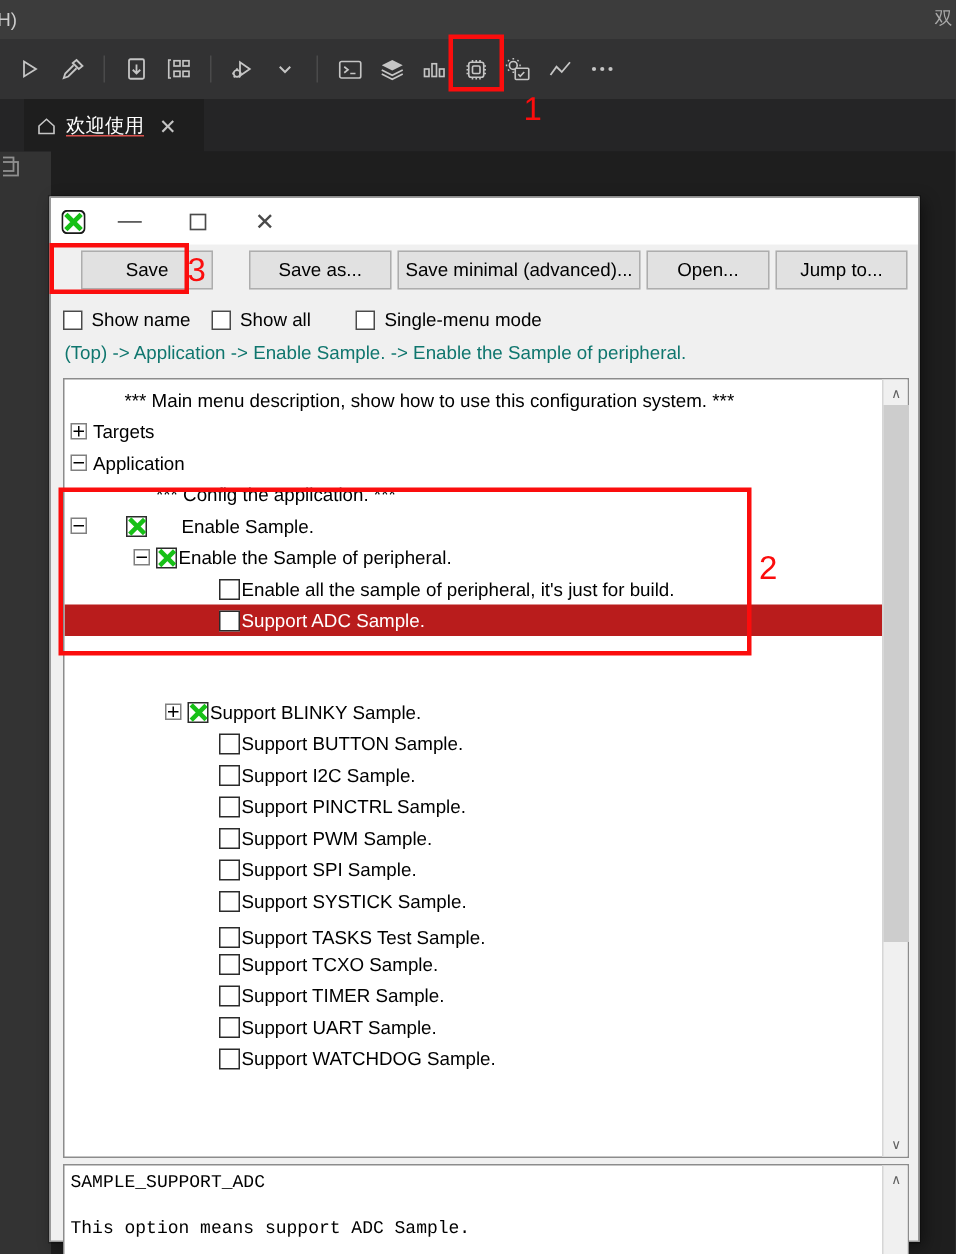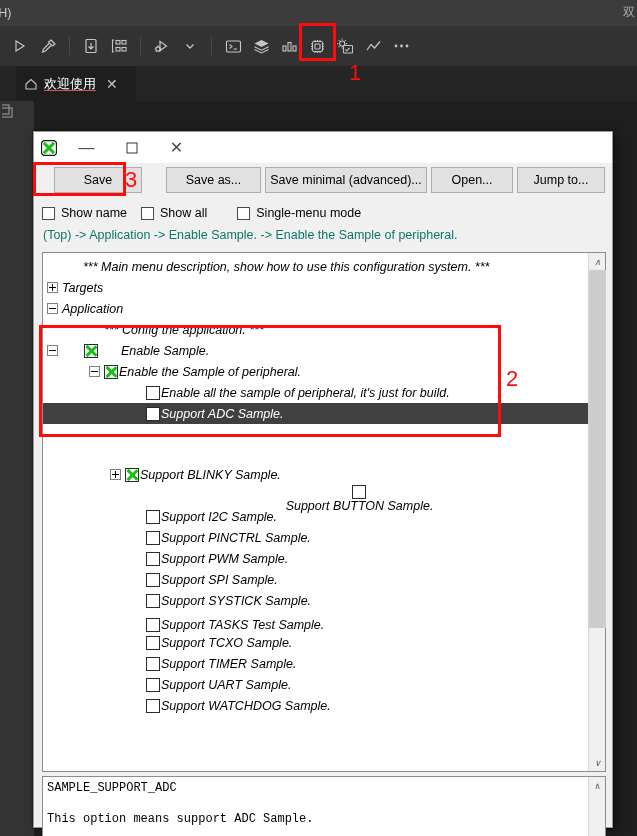--- a/index.html
+++ b/index.html
@@ -166,37 +166,36 @@
     white-space: nowrap;
   }
 
   
   .cfg-tree-wrap {
     position: absolute; left: 8px; top: 120px;
     width: 564px; height: 520px;
     background: #ffffff;
     border: 1px solid #8c8c8c;
     display: flex;
-    font-style: italic;
   }
   .cfg-tree {
     position: relative;
     width: 545px; height: 100%;
     overflow: hidden;
     padding-top: 3px;
   }
   .trow {
     position: relative;
     height: 21px;
     display: flex; align-items: center;
     font-size: 12.5px; color: #000;
     white-space: nowrap;
     padding-left: 4px;
   }
-  .trow.sel { background: #404040; color: #ffffff; }
+  .trow.sel { background: #b91c1c; color: #ffffff; }
   .t-exp {
     width: 11px; height: 11px;
     border: 1px solid #808080;
     background: #fff;
     position: relative;
     flex: 0 0 auto;
     margin-right: 4px;
   }
   .t-exp::before {
     content: ""; position: absolute;
@@ -499,21 +498,21 @@
         <div class="trow sel" style="padding-left: 88px;">
           <span class="t-spacer"></span>
           <span class="t-chk"></span>
           <span class="t-label">Support ADC Sample.</span>
         </div>
         <div class="trow" style="padding-left: 67px; margin-top: 40px;">
           <span class="t-exp plus"></span>
           <span class="t-chk on"></span>
           <span class="t-label">Support BLINKY Sample.</span>
         </div>
-        <div class="trow" style="padding-left: 88px; flex-direction: column;">
+        <div class="trow" style="padding-left: 88px;">
           <span class="t-spacer"></span>
           <span class="t-chk"></span>
           <span class="t-label">Support BUTTON Sample.</span>
         </div>
         <div class="trow" style="padding-left: 88px;">
           <span class="t-spacer"></span>
           <span class="t-chk"></span>
           <span class="t-label">Support I2C Sample.</span>
         </div>
         <div class="trow" style="padding-left: 88px;">

